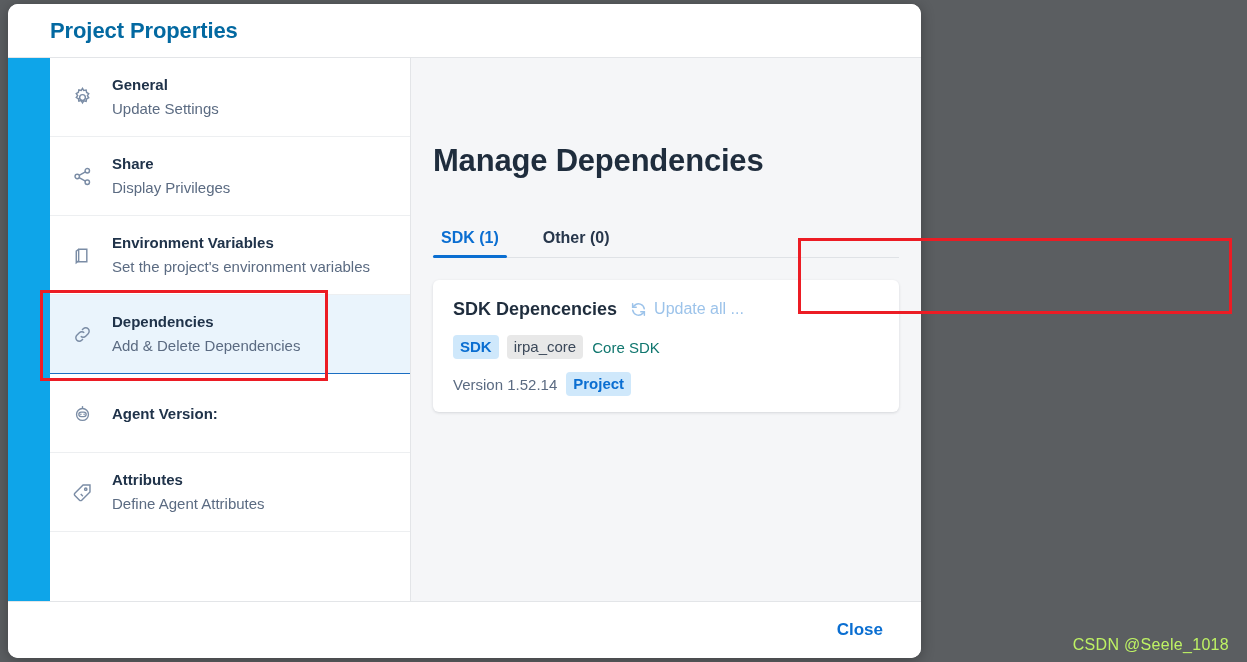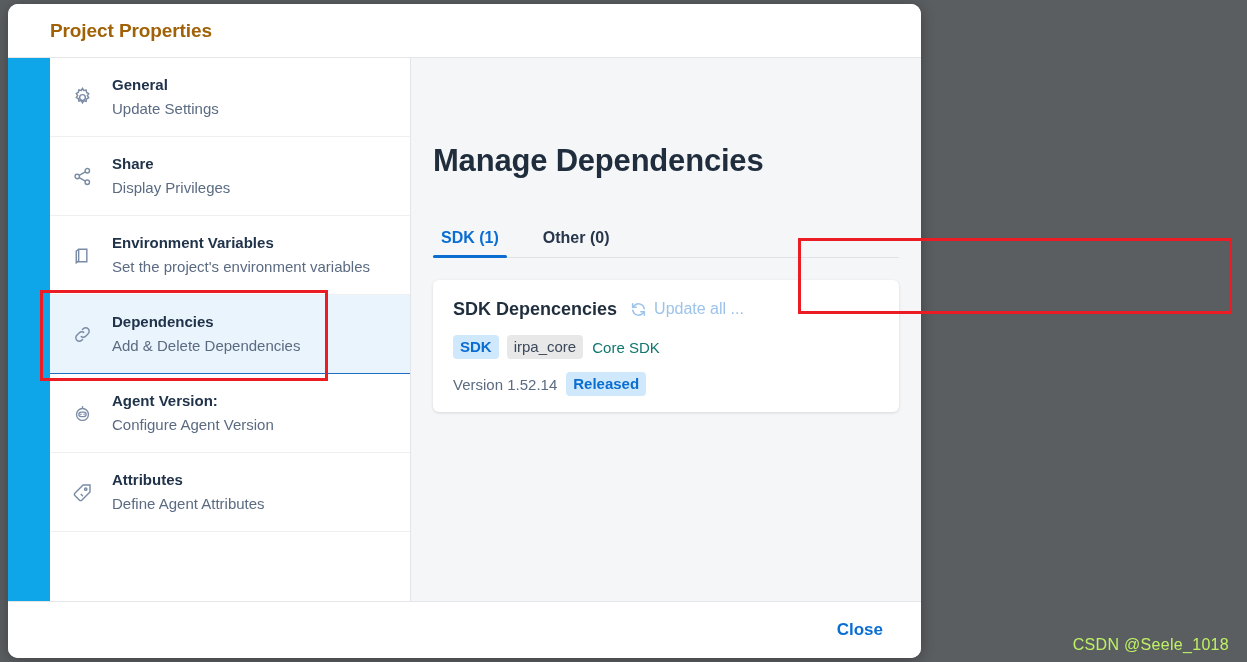--- a/index.html
+++ b/index.html
@@ -33,23 +33,23 @@
   
   #dialog-header {
     height: 53px;
     flex: 0 0 53px;
     border-bottom: 1px solid #e3e5e8;
     display: flex;
     align-items: center;
     background: #ffffff;
   }
   #dialog-title {
-    font-size: 19px;
-    font-weight: bold;
-    color: #a16207;
+    font-size: 22px;
+    font-weight: bold;
+    color: #0369a1;
     padding-left: 42px;
     letter-spacing: -0.1px;
   }
 
   
   #dialog-body {
     flex: 1 1 auto;
     display: flex;
     min-height: 0;
     background: #ffffff;
@@ -350,21 +350,20 @@
           <svg width="23" height="23" viewBox="0 0 24 24" fill="none" stroke="currentColor" stroke-width="1.4">
             <circle cx="12" cy="13" r="6.2"></circle>
             <rect x="8.2" y="10.6" width="7.6" height="4.6" rx="2.3"></rect>
             <circle cx="10.3" cy="12.9" r="0.8" fill="currentColor" stroke="none"></circle>
             <circle cx="13.7" cy="12.9" r="0.8" fill="currentColor" stroke="none"></circle>
             <line x1="12" y1="4.3" x2="12" y2="6.8"></line>
           </svg>
         </div>
         <div class="nav-text">
           <div class="nav-title">Agent Version:</div>
-          <div class="nav-sub">Configure Agent Version</div>
         </div>
       </div>
 
       <div class="nav-item">
         <div class="nav-icon">
           <svg width="23" height="23" viewBox="0 0 24 24" fill="none" stroke="currentColor" stroke-width="1.5">
             <path d="M12.6 4.2H19.8v7.2l-8.6 8.6a1.6 1.6 0 01-2.3 0l-4.9-4.9a1.6 1.6 0 010-2.3z"></path>
             <circle cx="15.4" cy="8.6" r="1.2"></circle>
             <line x1="10.2" y1="13.6" x2="12.4" y2="15.8"></line>
           </svg>
@@ -403,21 +402,21 @@
         </div>
 
         <div class="card-row">
           <span class="chip chip-sdk">SDK</span>
           <span class="chip chip-pkg">irpa_core</span>
           <span class="plain-label">Core SDK</span>
         </div>
 
         <div class="card-row">
           <span class="version-text">Version 1.52.14</span>
-          <span class="chip chip-released">Released</span>
+          <span class="chip chip-released">Project</span>
         </div>
       </div>
 
     </div>
   </div>
 
   <div id="dialog-footer">
     <button id="close-button">Close</button>
   </div>
 

